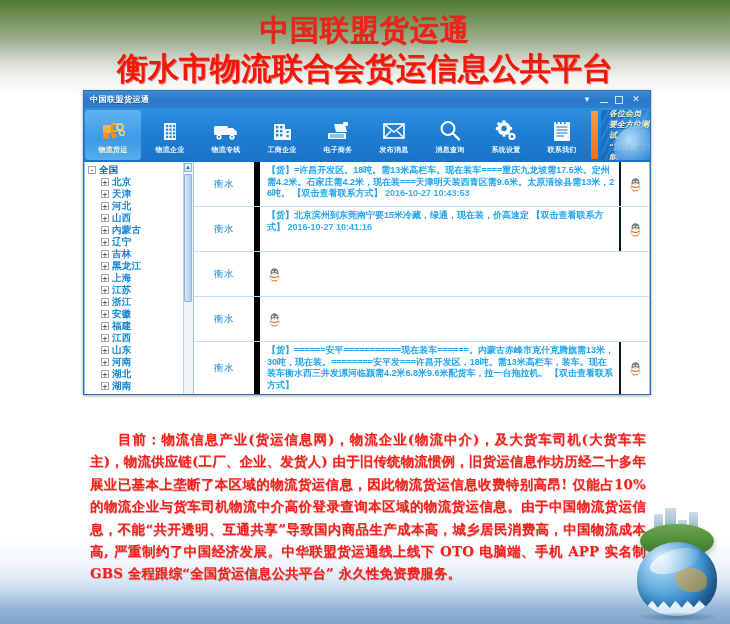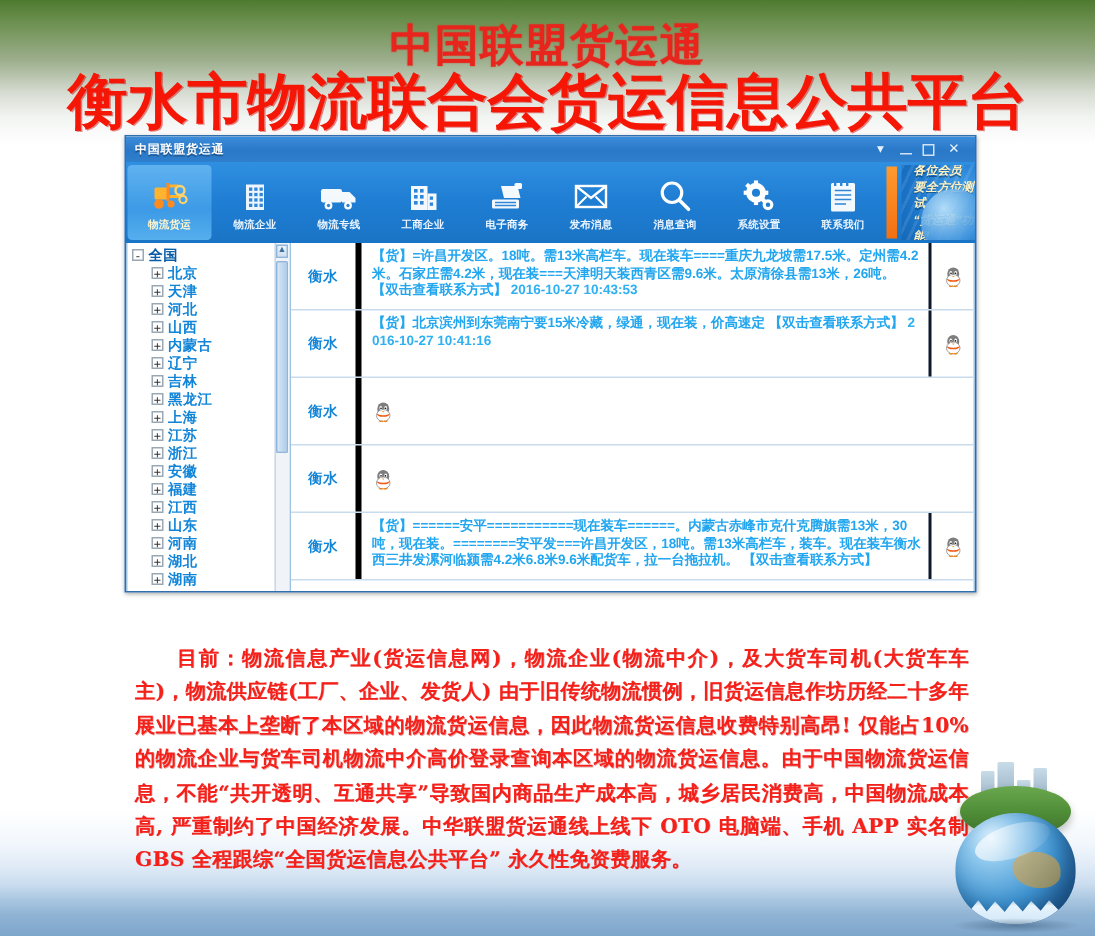--- a/index.html
+++ b/index.html
@@ -37,21 +37,21 @@
     font-weight: bold;
     font-size: 29px;
     color: #e8251c;
     letter-spacing: 1px;
     line-height: 36px;
     text-shadow: 0 0 1px #e8251c;
   }
   .title-line2 {
     font-family: "DejaVu Serif", "Liberation Serif", serif;
     font-weight: bold;
-    font-size: 40px;
+    font-size: 31px;
     color: #f61606;
     letter-spacing: 0px;
     line-height: 40px;
     text-shadow: 1px 1px 0 rgba(200,0,0,.45);
   }
 
   
   .app-window {
     position: absolute;
     left: 83px; top: 90px;
@@ -193,24 +193,24 @@
     border-top: none; border-left: none;
     display: flex; flex-direction: column;
     overflow: hidden;
   }
   .list-row {
     display: flex;
     border-bottom: 1px solid #c9dced;
     min-height: 45px;
   }
   .cell-region {
-    width: 47px;
+    width: 66px;
     display: flex; align-items: center; justify-content: center;
-    font-size: 9.5px; font-weight: bold; color: #1285d8;
-    border-right: 4px solid #000000;
+    font-size: 9.5px; font-weight: normal; color: #1285d8;
+    border-right: 6px solid #000000;
     letter-spacing: .5px;
   }
   .cell-msg {
     flex: 1;
     padding: 3px 4px 3px 7px;
     font-size: 9px; line-height: 11.5px;
     color: #22a6ef; font-weight: bold;
     letter-spacing: 0px;
     word-break: break-all;
     border-right: 2px solid #0f172a;

